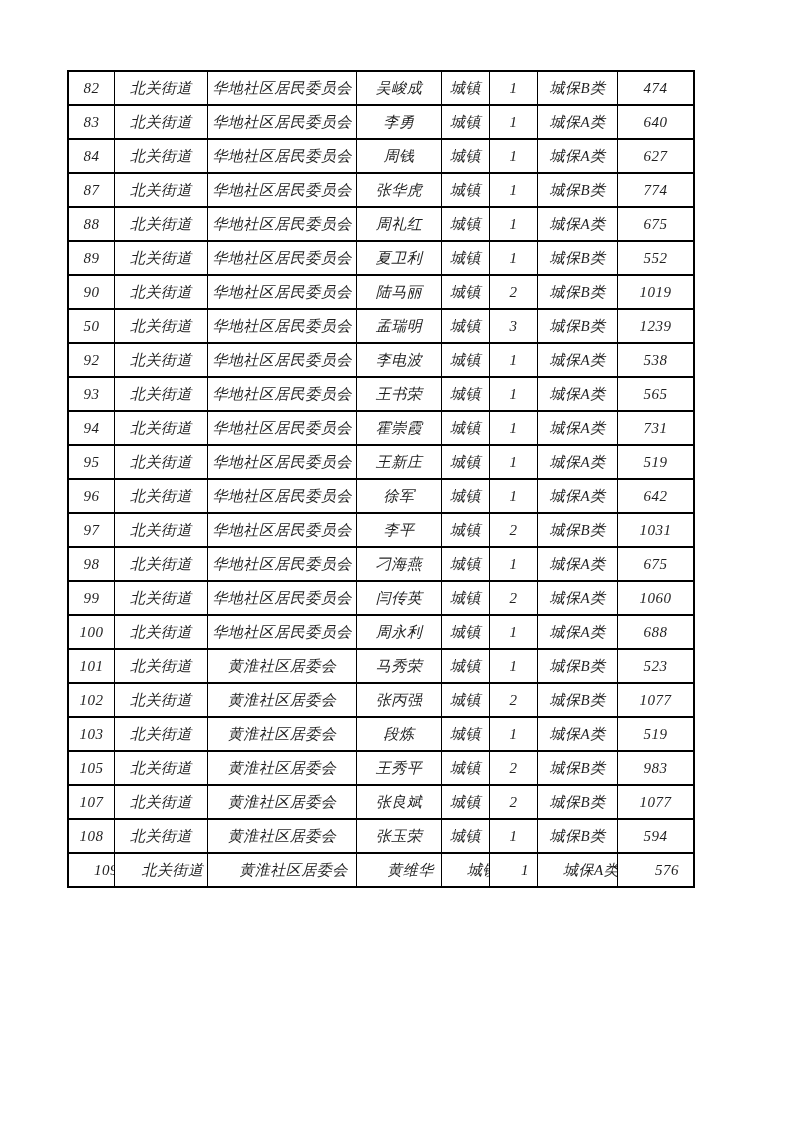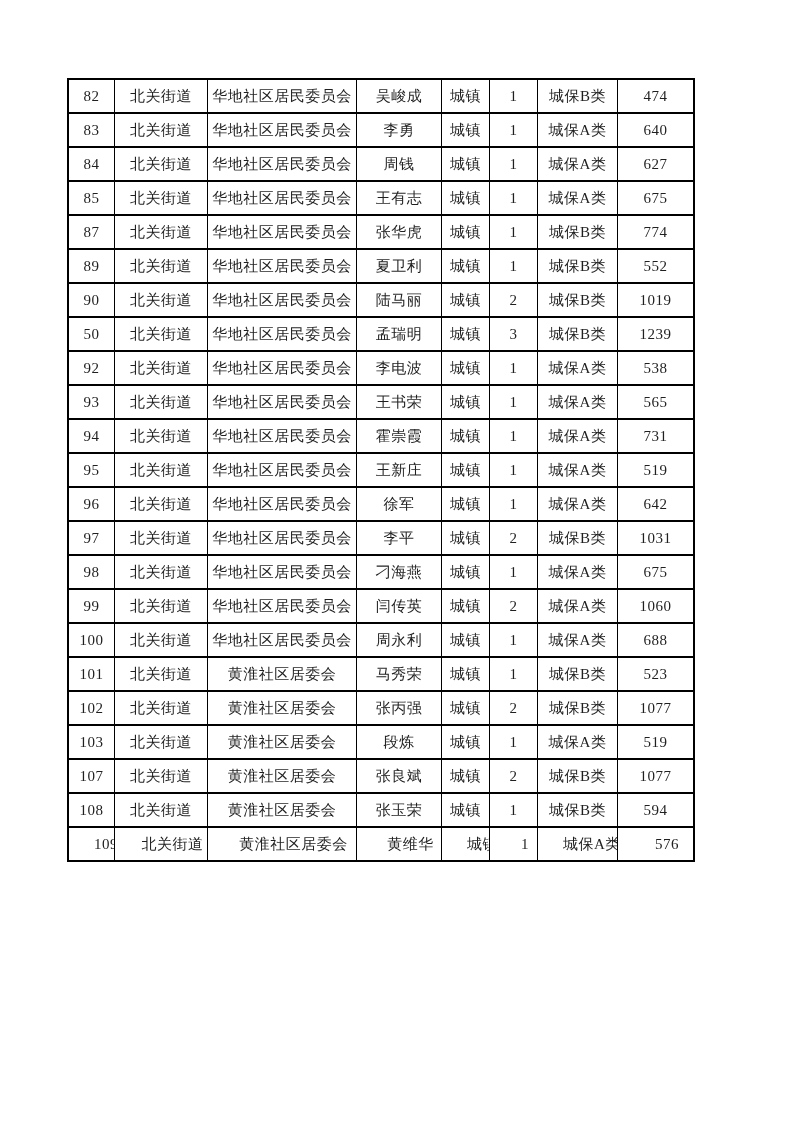--- a/index.html
+++ b/index.html
@@ -10,24 +10,25 @@
     width: 793px;
     height: 1122px;
     background: #ffffff;
     position: relative;
     font-family: "Liberation Serif", "DejaVu Serif", serif;
     overflow: hidden;
   }
   .doc-page {
     position: absolute;
     left: 0;
-    top: 8px;
+    top: 0;
     width: 793px;
     height: 810px;
     background: #ffffff;
+    font-style: italic;
   }
   .table-wrap {
     position: absolute;
     left: 67px;
     top: 70px;
     border: 2px solid #000000;
   }
   table.data-table {
     border-collapse: separate;
     border-spacing: 0;
@@ -104,40 +105,40 @@
             <td>84</td>
             <td>北关街道</td>
             <td>华地社区居民委员会</td>
             <td>周钱</td>
             <td>城镇</td>
             <td>1</td>
             <td>城保A类</td>
             <td>627</td>
           </tr>
           <tr>
-            <td>85</td>
-            <td>北关街道</td>
-            <td>华地社区居民委员会</td>
-            <td>王有志</td>
+            <td>87</td>
+            <td>北关街道</td>
+            <td>华地社区居民委员会</td>
+            <td>张华虎</td>
+            <td>城镇</td>
+            <td>1</td>
+            <td>城保B类</td>
+            <td>774</td>
+          </tr>
+          <tr>
+            <td>88</td>
+            <td>北关街道</td>
+            <td>华地社区居民委员会</td>
+            <td>周礼红</td>
             <td>城镇</td>
             <td>1</td>
             <td>城保A类</td>
             <td>675</td>
           </tr>
           <tr>
-            <td>87</td>
-            <td>北关街道</td>
-            <td>华地社区居民委员会</td>
-            <td>张华虎</td>
-            <td>城镇</td>
-            <td>1</td>
-            <td>城保B类</td>
-            <td>774</td>
-          </tr>
-          <tr>
             <td>89</td>
             <td>北关街道</td>
             <td>华地社区居民委员会</td>
             <td>夏卫利</td>
             <td>城镇</td>
             <td>1</td>
             <td>城保B类</td>
             <td>552</td>
           </tr>
           <tr>
@@ -272,20 +273,30 @@
           </tr>
           <tr>
             <td>103</td>
             <td>北关街道</td>
             <td>黄淮社区居委会</td>
             <td>段炼</td>
             <td>城镇</td>
             <td>1</td>
             <td>城保A类</td>
             <td>519</td>
+          </tr>
+          <tr>
+            <td>105</td>
+            <td>北关街道</td>
+            <td>黄淮社区居委会</td>
+            <td>王秀平</td>
+            <td>城镇</td>
+            <td>2</td>
+            <td>城保B类</td>
+            <td>983</td>
           </tr>
           <tr>
             <td>107</td>
             <td>北关街道</td>
             <td>黄淮社区居委会</td>
             <td>张良斌</td>
             <td>城镇</td>
             <td>2</td>
             <td>城保B类</td>
             <td>1077</td>

